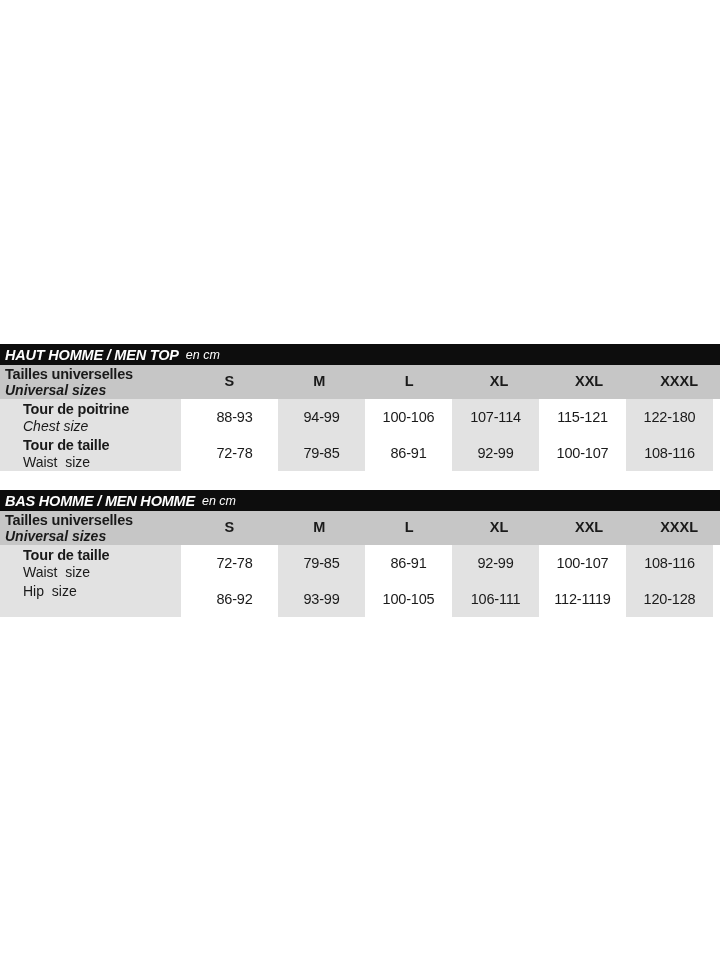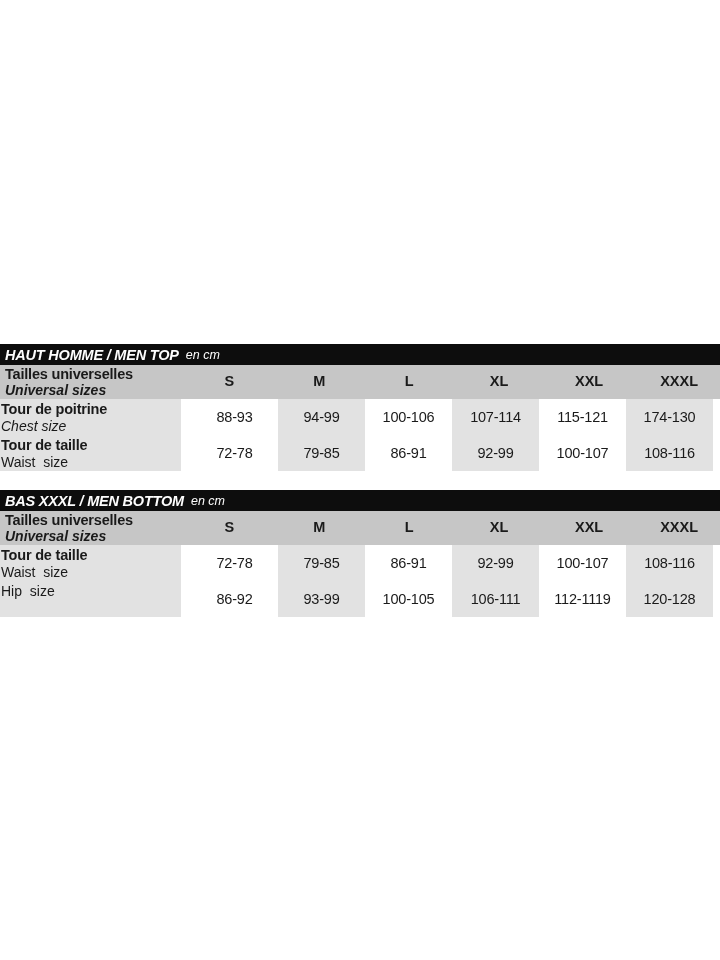--- a/index.html
+++ b/index.html
@@ -24,21 +24,21 @@
 
   .header-row{display:flex;height:34px;background:var(--header-gray);gap:8px;}
   .head-label{width:191px;padding:1px 0 0 5px;}
   .fr{font-weight:bold;font-size:14.5px;line-height:16px;letter-spacing:-0.2px;white-space:pre;}
   .en{font-size:14px;line-height:16px;white-space:pre;}
   .italic{font-style:italic;}
   .bold{font-weight:bold;}
   .size-col{width:87px;text-align:center;font-weight:bold;font-size:14.5px;line-height:33px;}
 
   .data-row{display:flex;height:36px;}
-  .row-label{width:181px;background:var(--cell-gray);padding:2px 0 0 1px;}
+  .row-label{width:181px;background:var(--cell-gray);padding:2px 0 0 23px;}
   .row-label .fr{line-height:17px;}
   .row-label .en{line-height:16px;font-size:14px;}
   .col-gap{width:10px;}
   .val{width:87px;text-align:center;font-size:14.5px;line-height:36px;letter-spacing:-0.2px;}
   .val.shade{background:var(--cell-gray);}
 </style>
 </head>
 <body>
 
 <section class="size-table table-top">
@@ -64,41 +64,41 @@
     <div class="row-label">
       <div class="fr">Tour de poitrine</div>
       <div class="en italic">Chest size</div>
     </div>
     <div class="col-gap"></div>
     <div class="val">88-93</div>
     <div class="val shade">94-99</div>
     <div class="val">100-106</div>
     <div class="val shade">107-114</div>
     <div class="val">115-121</div>
-    <div class="val shade">174-130</div>
+    <div class="val shade">122-180</div>
   </div>
 
   <div class="data-row">
     <div class="row-label">
       <div class="fr">Tour de taille</div>
       <div class="en">Waist  size</div>
     </div>
     <div class="col-gap"></div>
     <div class="val">72-78</div>
     <div class="val shade">79-85</div>
     <div class="val">86-91</div>
     <div class="val shade">92-99</div>
     <div class="val">100-107</div>
     <div class="val shade">108-116</div>
   </div>
 </section>
 
 <section class="size-table table-bottom">
   <header class="bar">
-    <span class="bar-title">BAS XXXL / MEN BOTTOM</span>
+    <span class="bar-title">BAS HOMME / MEN HOMME</span>
     <span class="bar-unit italic">en cm</span>
   </header>
 
   <div class="header-row">
     <div class="head-label">
       <div class="fr">Tailles universelles</div>
       <div class="en italic bold">Universal sizes</div>
     </div>
     <div class="size-col">S</div>
     <div class="size-col">M</div>

